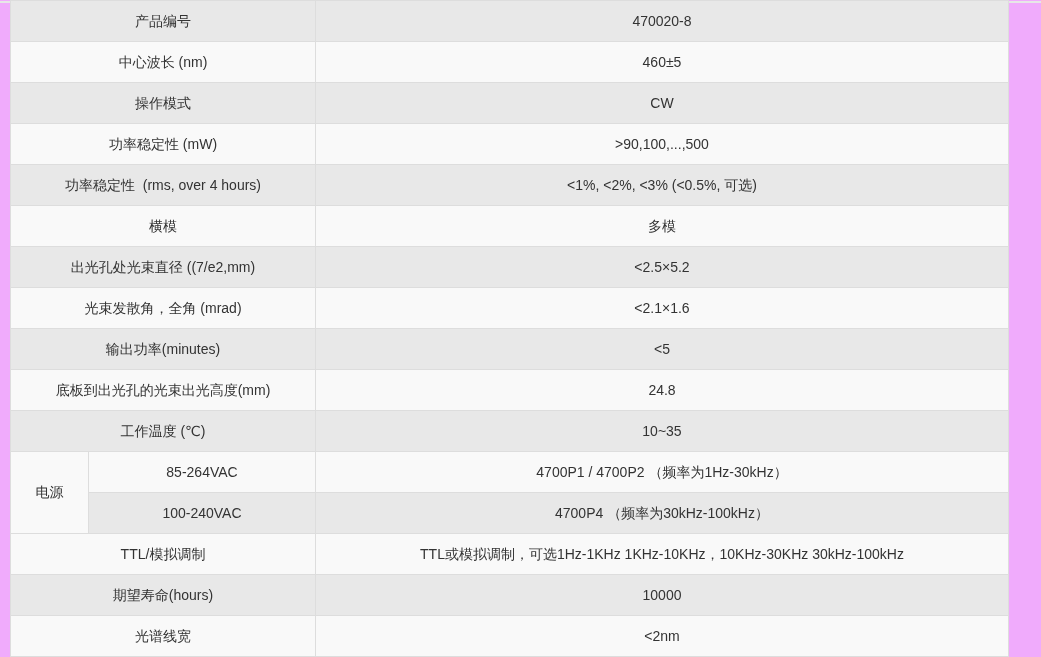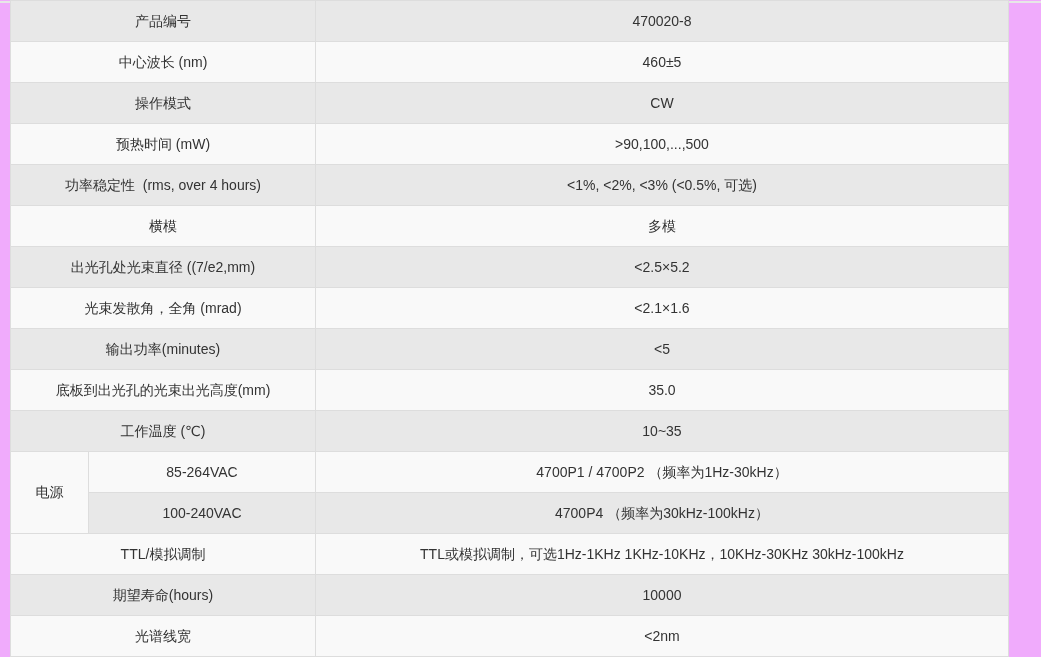--- a/index.html
+++ b/index.html
@@ -68,21 +68,21 @@
       </tr>
       <tr>
         <td colspan="2" class="stripe-light">中心波长 (nm)</td>
         <td class="stripe-light">460±5</td>
       </tr>
       <tr>
         <td colspan="2" class="stripe-gray">操作模式</td>
         <td class="stripe-gray">CW</td>
       </tr>
       <tr>
-        <td colspan="2" class="stripe-light">预热时间 (mW)</td>
+        <td colspan="2" class="stripe-light">功率稳定性 (mW)</td>
         <td class="stripe-light">&gt;90,100,...,500</td>
       </tr>
       <tr>
         <td colspan="2" class="stripe-gray">功率稳定性  (rms, over 4 hours)</td>
         <td class="stripe-gray">&lt;1%, &lt;2%, &lt;3% (&lt;0.5%, 可选)</td>
       </tr>
       <tr>
         <td colspan="2" class="stripe-light">横模</td>
         <td class="stripe-light">多模</td>
       </tr>
@@ -93,21 +93,21 @@
       <tr>
         <td colspan="2" class="stripe-light">光束发散角，全角 (mrad)</td>
         <td class="stripe-light">&lt;2.1×1.6</td>
       </tr>
       <tr>
         <td colspan="2" class="stripe-gray">输出功率(minutes)</td>
         <td class="stripe-gray">&lt;5</td>
       </tr>
       <tr>
         <td colspan="2" class="stripe-light">底板到出光孔的光束出光高度(mm)</td>
-        <td class="stripe-light">35.0</td>
+        <td class="stripe-light">24.8</td>
       </tr>
       <tr>
         <td colspan="2" class="stripe-gray">工作温度 (℃)</td>
         <td class="stripe-gray">10~35</td>
       </tr>
 
       <tr>
         <td rowspan="2" class="stripe-light">电源</td>
         <td class="stripe-light">85-264VAC</td>
         <td class="stripe-light">4700P1 / 4700P2 （频率为1Hz-30kHz）</td>

